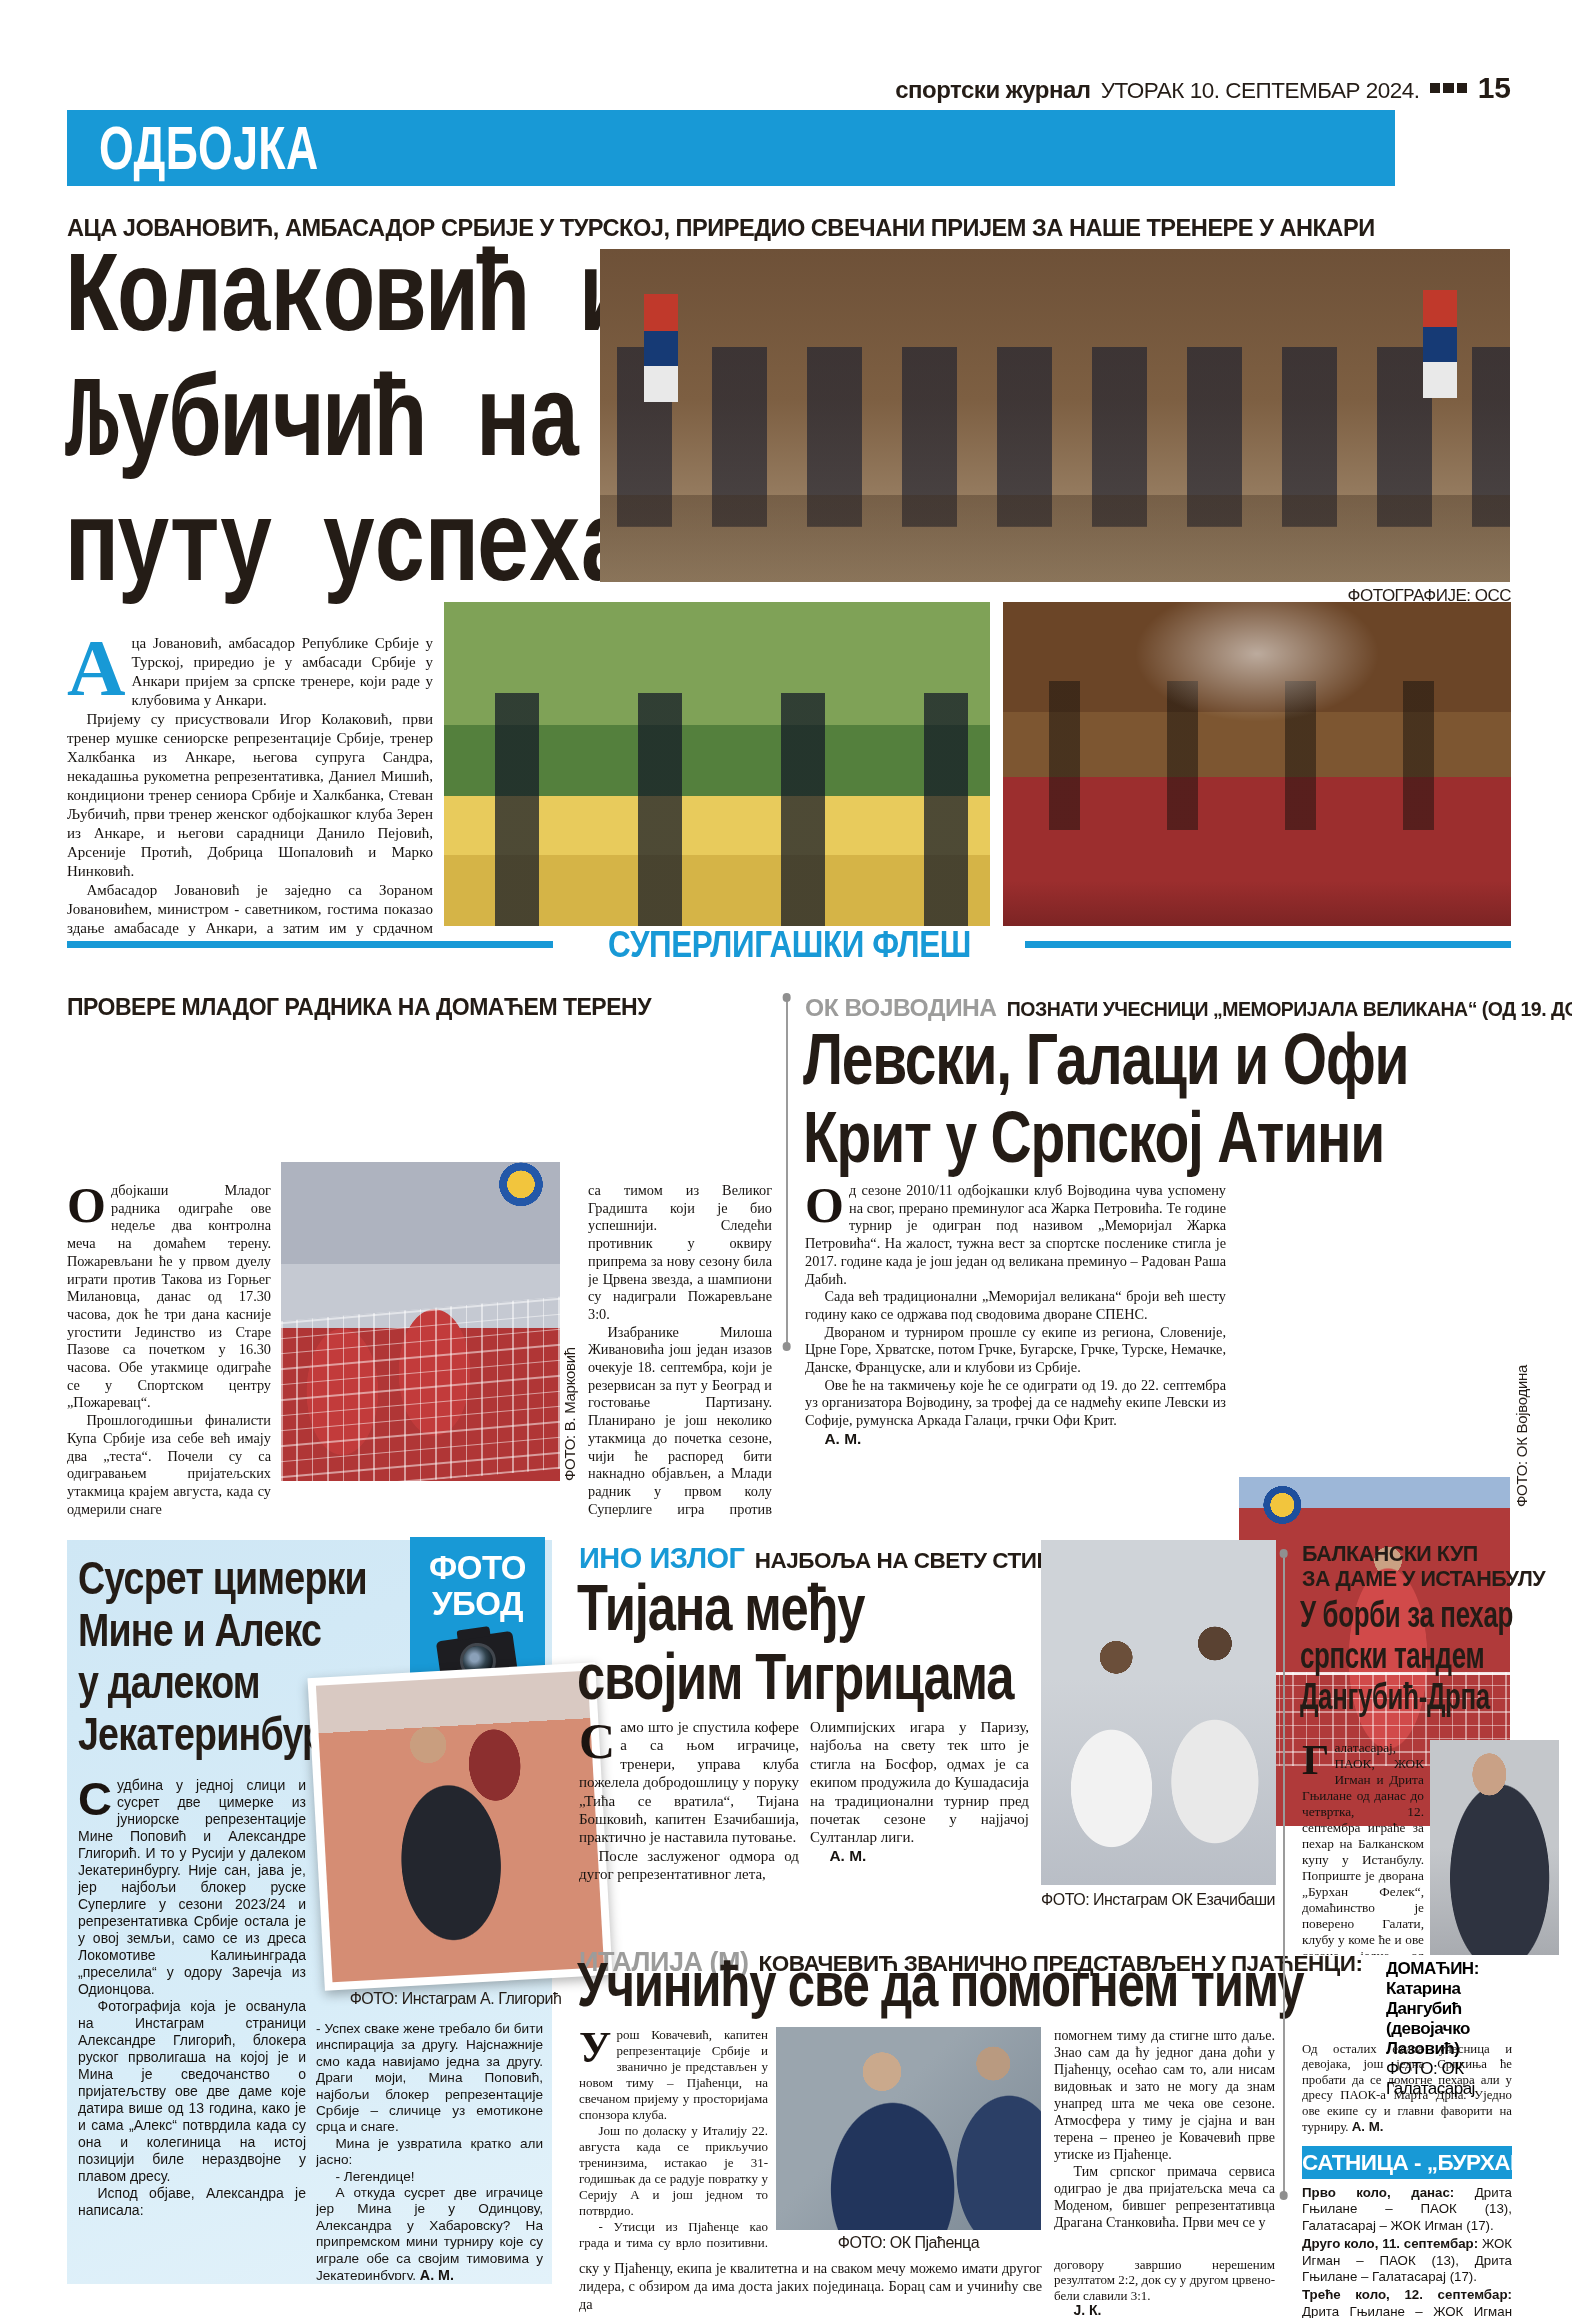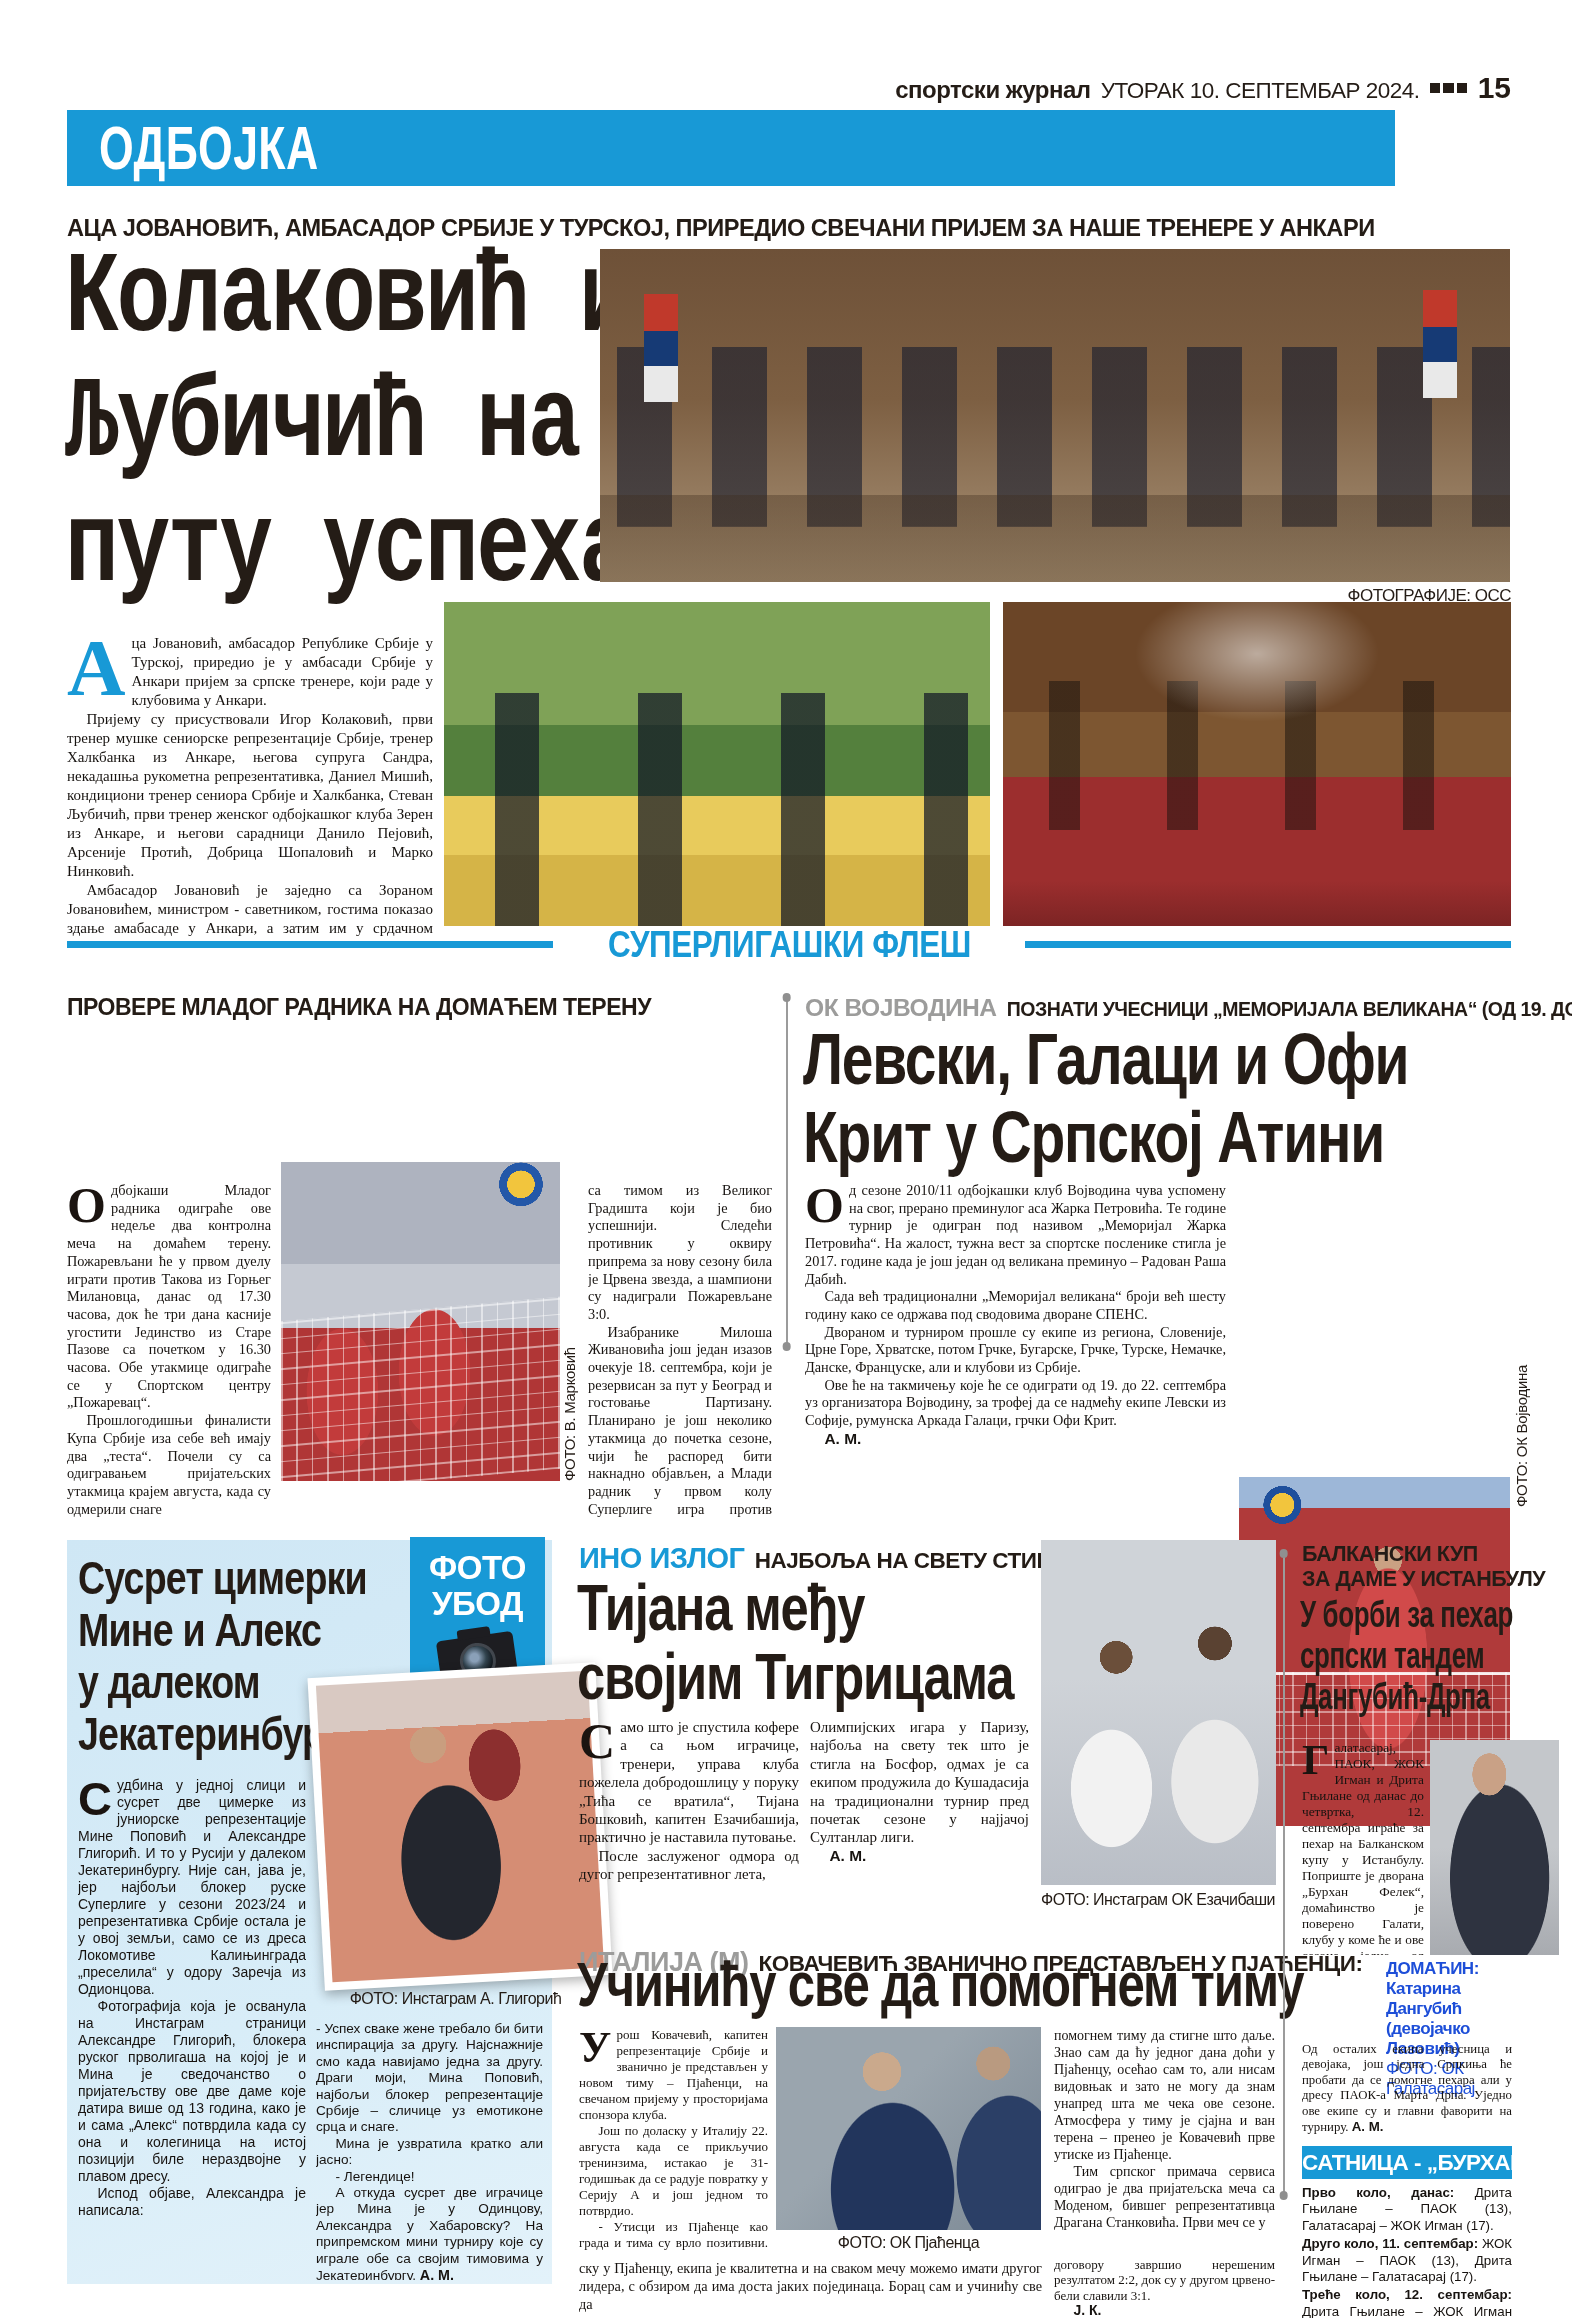--- a/index.html
+++ b/index.html
@@ -286,21 +286,21 @@
   </div>
   <div class="a hl" style="left:1300px;top:1594px;font-size:36px;line-height:41px;letter-spacing:-0.5px;">
     <div class="cx72">У борби за пехар</div>
     <div class="cx72">српски тандем</div>
     <div class="cx72">Дангубић-Дрпа</div>
   </div>
   <div class="a bodytxt clip" style="left:1302px;top:1740px;width:122px;height:215px;font-size:13.3px;line-height:16px;">
     <p><span class="drop ddark" style="font-size:43px;line-height:34px;">Г</span><span>алатасарај, ПАОК, ЖОК Игман и Дрита Гњилане од данас до четвртка, 12. септембра играће за пехар на Балканском купу у Истанбулу. Поприште је дворана „Бурхан Фелек“, домаћинство је поверено Галати, клубу у коме ће и ове сезоне једна од првих виолина да буде репрезентативка Катарина Дангубић (девојачко Лазовић).</span></p>
   </div>
   <div class="a ph ph-dang" style="left:1430px;top:1740px;width:129px;height:215px;"></div>
-  <div class="a sans" style="left:1386px;top:1959px;width:148px;font-weight:700;font-size:17px;line-height:20px;color:#1d4ed8;letter-spacing:-0.5px;">
+  <div class="a sans" style="left:1386px;top:1959px;width:148px;font-weight:700;font-size:17px;line-height:20px;color:#000000;letter-spacing:-0.5px;">
     <div>ДОМАЋИН:</div>
     <div>Катарина Дангубић</div>
     <div>(девојачко Лазовић)</div>
     <div style="font-weight:400;margin-top:0;">ФОТО: ОК Галатасарај</div>
   </div>
   <div class="a bodytxt clip" style="left:1302px;top:2042px;width:210px;height:100px;font-size:12.8px;line-height:15.4px;">
     <p><span>Од осталих екипа учесница и девојака, још једна Српкиња ће пробати да се домогне пехара али у дресу ПАОК-а Марта Дрпа. Уједно ове екипе су и главни фаворити на турниру.</span> <b class="byl" style="font-size:13.3px;">А. М.</b></p>
   </div>
   <div class="a satbar" style="left:1302px;top:2146px;width:210px;height:33px;">
     <span class="nw">САТНИЦА - „БУРХАН ФЕЛЕК“</span>

